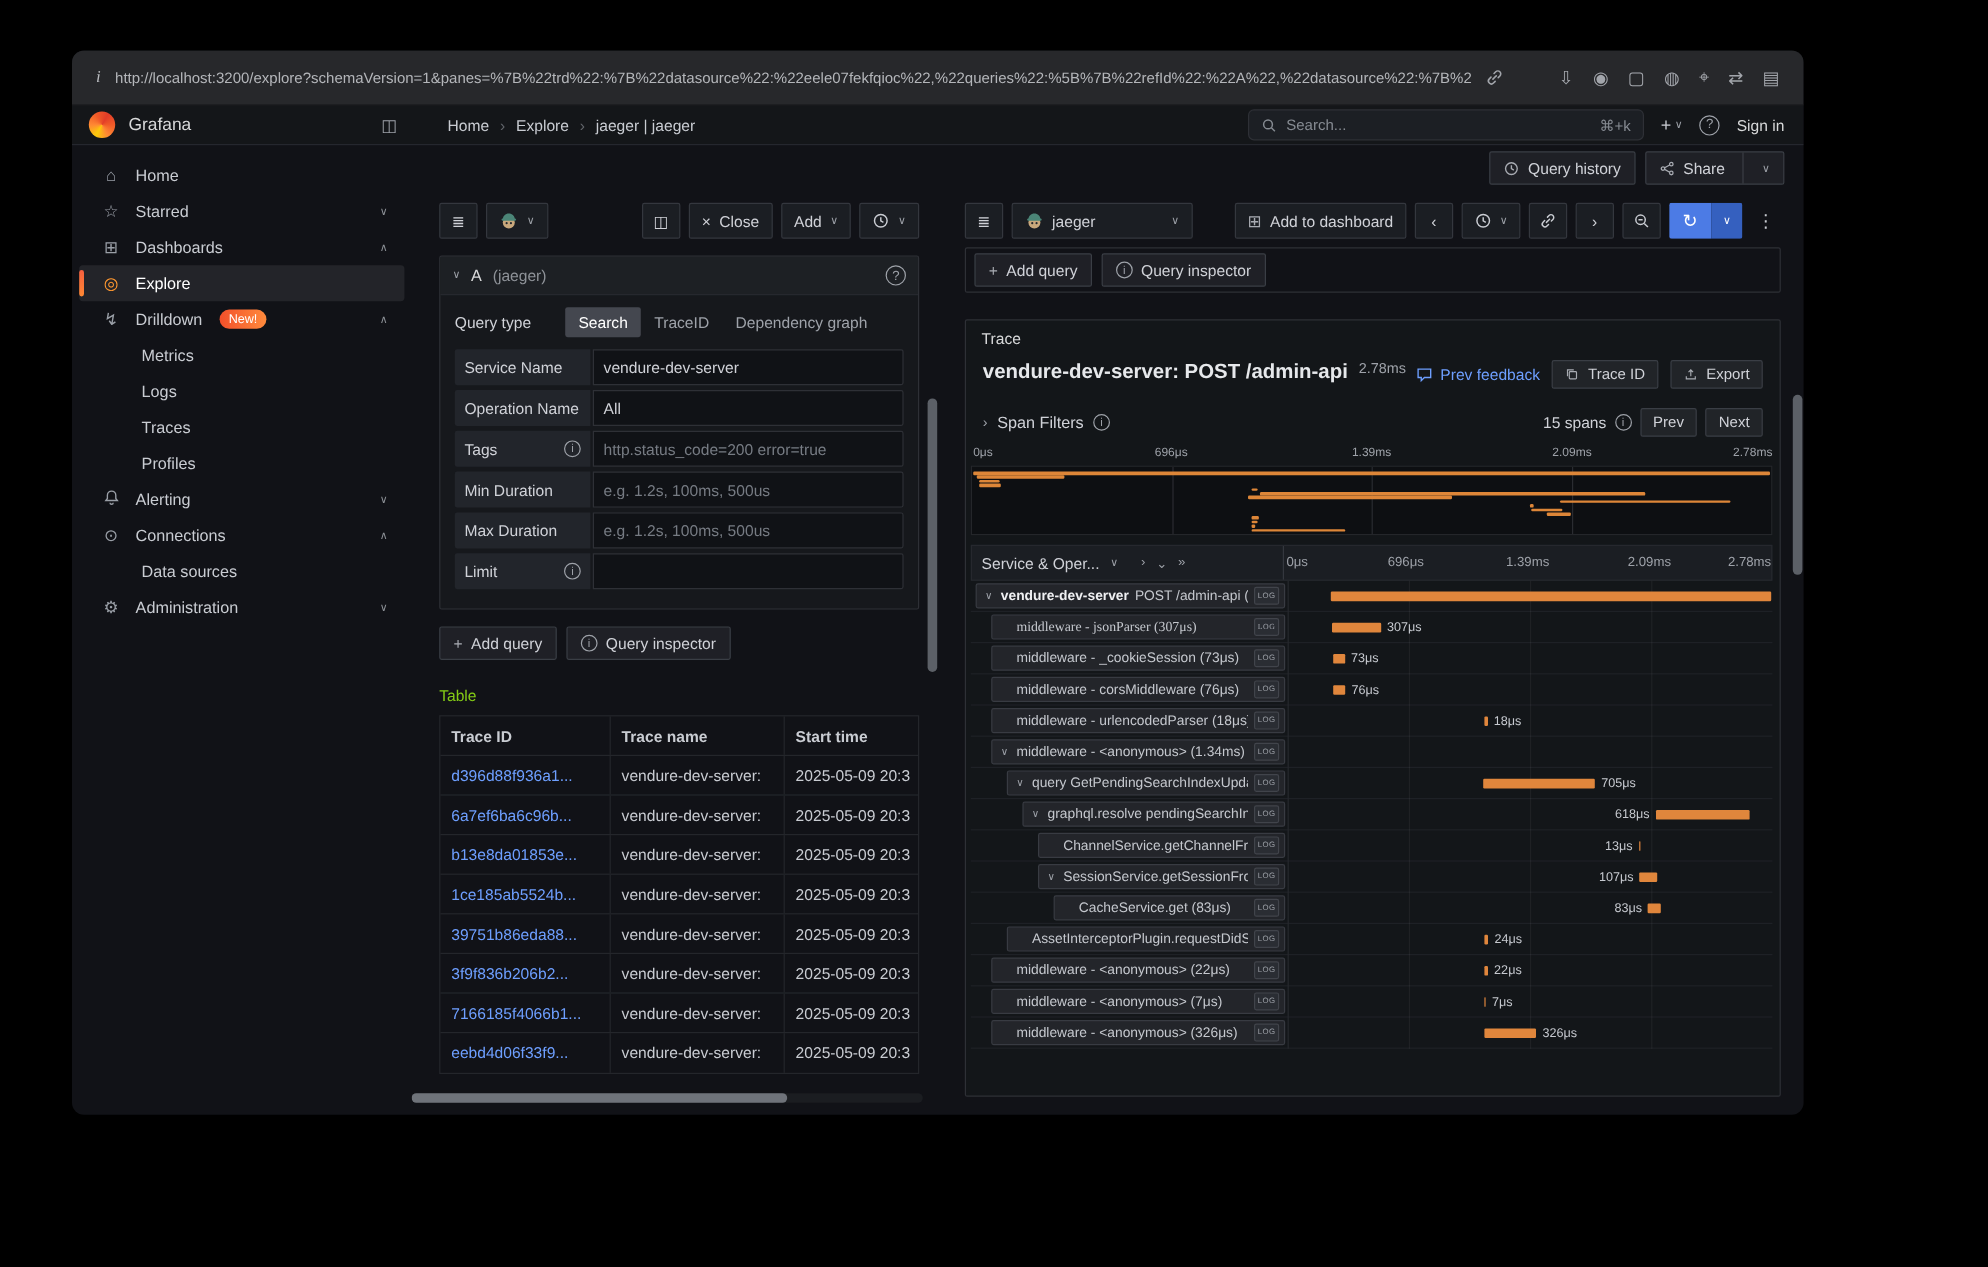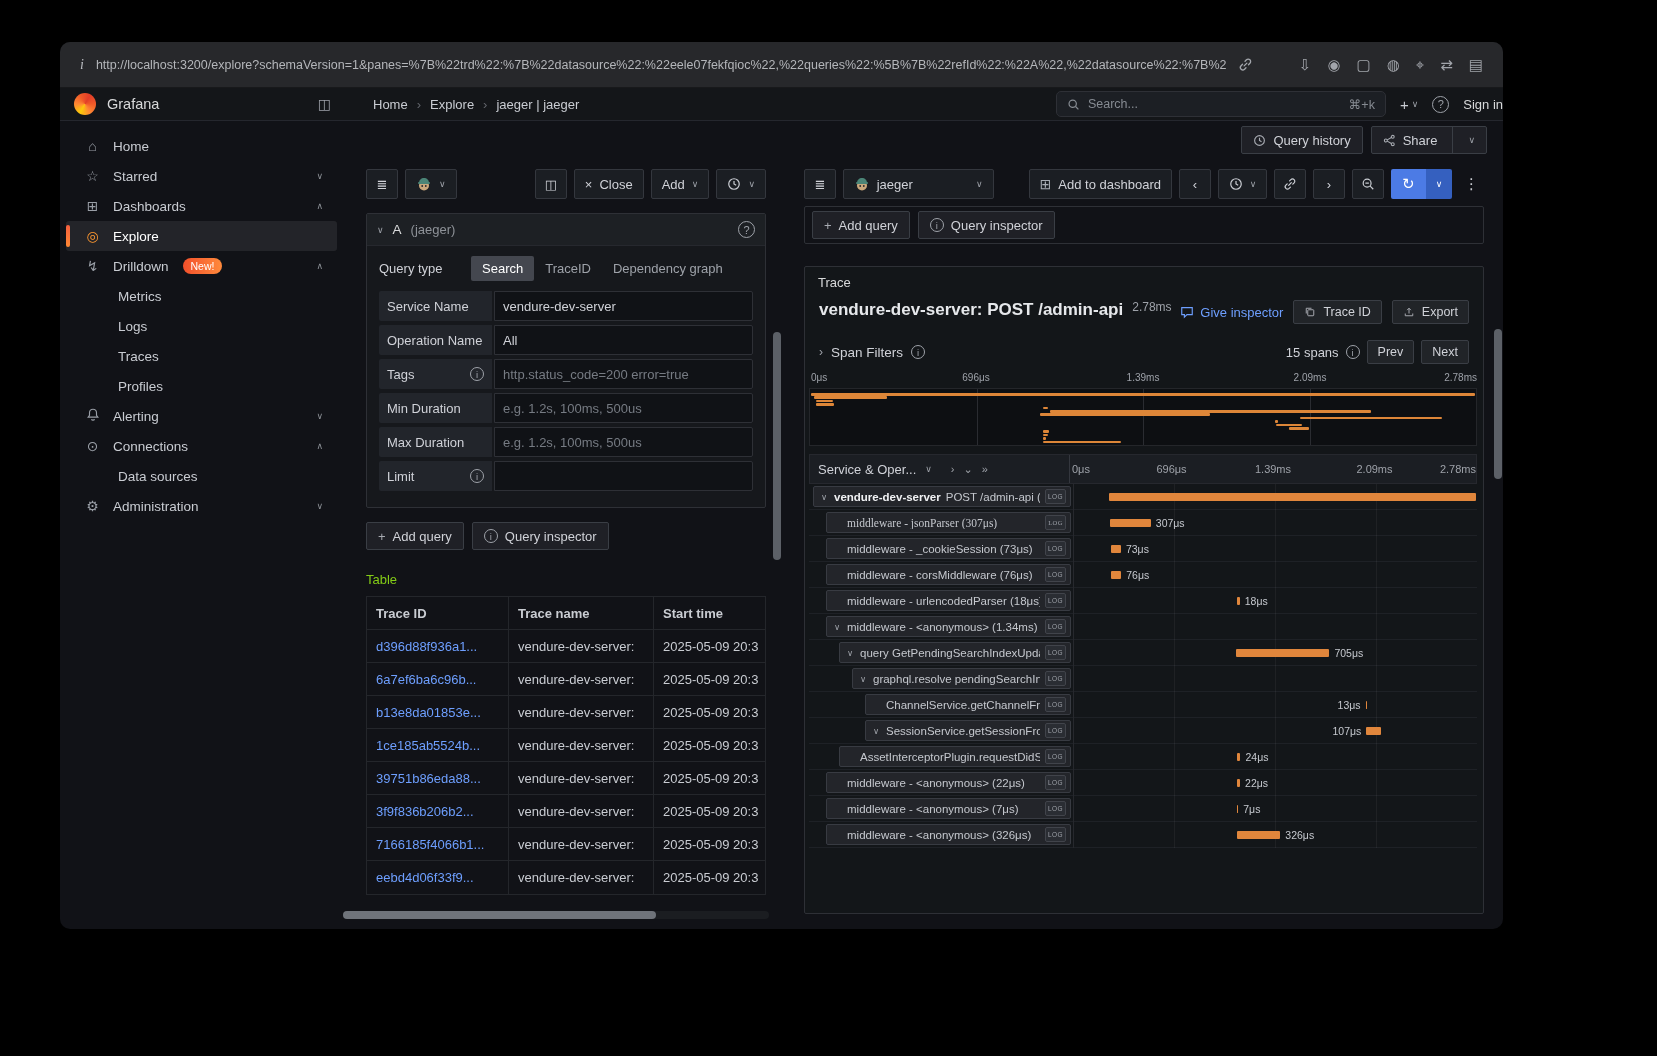--- a/index.html
+++ b/index.html
@@ -25,21 +25,21 @@
   .gf-header { height:33px; background:#141619; border-bottom:1px solid #25272e;
     display:flex; align-items:center; }
   .logo-sec { width:283px; display:flex; align-items:center; gap:11px; padding:0 12px 0 14px; flex-shrink:0; }
   .logo { width:22px; height:22px; border-radius:50%;
     background:conic-gradient(from 210deg,#fbca0a,#ff8833,#f05a28,#e23d28,#f05a28,#ff8833,#fbca0a); }
   .appname { font-size:14.5px; color:#d8d9da; }
   .collapse-ic { margin-left:auto; color:#9ea2a9; font-size:14px; }
   .breadcrumb { display:flex; align-items:center; gap:9px; font-size:13px; padding-left:30px; }
   .bc-item { color:#c9ccd2; }
   .bc-sep { color:#62656b; font-size:13px; }
-  .hdr-right { margin-left:auto; display:flex; align-items:center; gap:14px; }
+  .hdr-right { margin-left:auto; display:flex; align-items:center; gap:14px; padding-right:16px; }
   .search-box { width:330px; height:26px; background:#1c1f24; border:1px solid #2e3036; border-radius:5px;
     display:flex; align-items:center; gap:8px; padding:0 10px; color:#868b92; font-size:12.5px; }
   .search-box .kbd { margin-left:auto; color:#868b92; }
   .plus-btn { color:#c9ccd2; display:flex; align-items:center; gap:3px; font-size:15px; }
   .plus-btn .chev { font-size:9px; color:#9ea2a9; }
   .help-ic { width:17px; height:17px; border:1.4px solid #9ea2a9; border-radius:50%;
     display:flex; align-items:center; justify-content:center; font-size:11px; color:#9ea2a9; }
   .signin { color:#d8d9da; font-size:13px; }
   
   .gf-body { display:flex; height:calc(100% - 79px); }
@@ -520,21 +520,21 @@
           <div class="tpanel">
             <div class="tpanel-title">Trace</div>
             <div class="thead">
               <span class="ttitle">vendure-dev-server: POST /admin-api</span>
               <span class="tdur">2.78ms</span>
               <div class="thead-right">
                 <span class="feedback">
                   <svg class="sic" width="14" height="14" viewBox="0 0 16 16">
                       <path d="M2 3h12v8H8l-3 3v-3H2z" fill="none" stroke="#6e9fff" stroke-width="1.3"></path>
                     </svg>
-                  <span>Give inspector</span>
+                  <span>Prev feedback</span>
                 </span>
                 <button class="btn-sec btn-xs">
                   <span class="ic">
                       <svg class="sic" width="12" height="12" viewBox="0 0 16 16" fill="none" stroke="#a8abb2" stroke-width="1.3">
                         <rect x="5" y="5" width="8" height="8" rx="1"></rect>
                         <path d="M3 10V3h7"></path>
                       </svg>
                     </span>
                   <span>Trace ID</span>
                 </button>
@@ -700,20 +700,24 @@
                   </div>
                 </div>
                 <div class="srow">
                   <div class="sname-col">
                     <div class="schip" style="margin-left: 43px;">
                       <span class="schev">∨</span>
                       <span class="stext">graphql.resolve pendingSearchIn</span>
                       <span class="slog">LOG</span>
                     </div>
                   </div>
+                  <div class="stl">
+                    <div class="sbar" style="left: 73.6%; width: 21.3%;"></div>
+                    <span class="sdur" style="right: calc(26.4% + 5px);">618μs</span>
+                  </div>
                 </div>
                 <div class="srow">
                   <div class="sname-col">
                     <div class="schip" style="margin-left: 56px;">
                       <span class="schev"></span>
                       <span class="stext">ChannelService.getChannelFro</span>
                       <span class="slog">LOG</span>
                     </div>
                   </div>
                   <div class="stl">
@@ -725,20 +729,33 @@
                   <div class="sname-col">
                     <div class="schip" style="margin-left: 56px;">
                       <span class="schev">∨</span>
                       <span class="stext">SessionService.getSessionFro</span>
                       <span class="slog">LOG</span>
                     </div>
                   </div>
                   <div class="stl">
                     <div class="sbar" style="left: 70%; width: 3.9%;"></div>
                     <span class="sdur" style="right: calc(30% + 5px);">107μs</span>
+                  </div>
+                </div>
+                <div class="srow">
+                  <div class="sname-col">
+                    <div class="schip" style="margin-left: 69px;">
+                      <span class="schev"></span>
+                      <span class="stext">CacheService.get (83μs)</span>
+                      <span class="slog">LOG</span>
+                    </div>
+                  </div>
+                  <div class="stl">
+                    <div class="sbar" style="left: 71.9%; width: 3%;"></div>
+                    <span class="sdur" style="right: calc(28.1% + 5px);">83μs</span>
                   </div>
                 </div>
                 <div class="srow">
                   <div class="sname-col">
                     <div class="schip" style="margin-left: 30px;">
                       <span class="schev"></span>
                       <span class="stext">AssetInterceptorPlugin.requestDidS</span>
                       <span class="slog">LOG</span>
                     </div>
                   </div>

